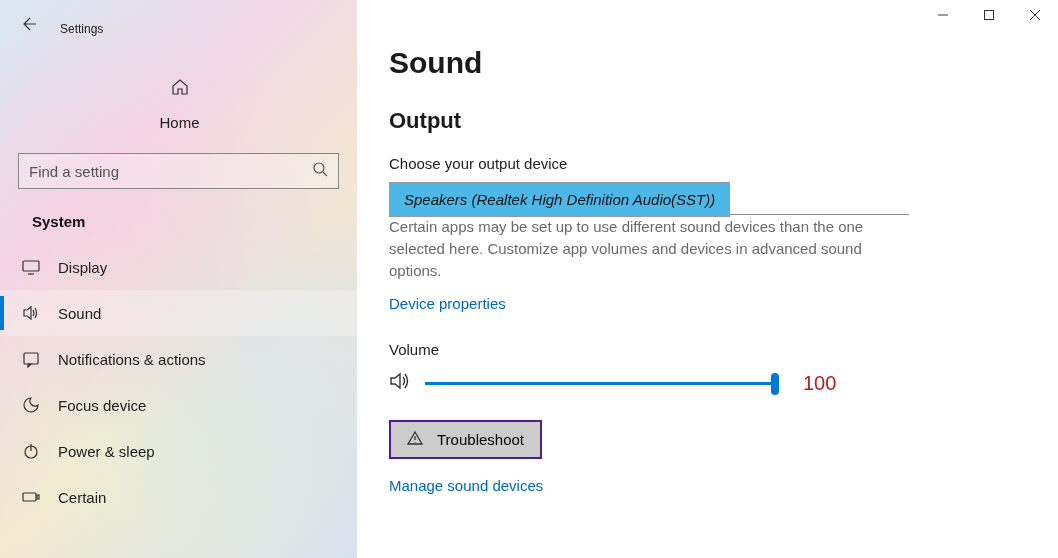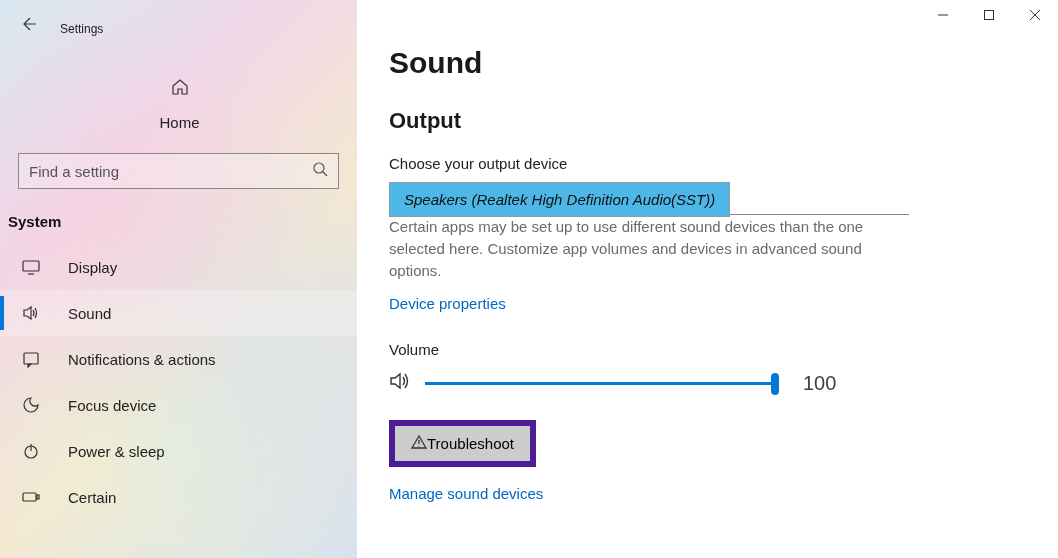--- a/index.html
+++ b/index.html
@@ -29,23 +29,23 @@
     
     .home-row { display: flex; align-items: center; gap: 18px; padding: 14px 20px 14px 22px; margin-top: 28px; cursor: pointer; flex-direction: column; }
     .home-row .icon { width: 18px; display: flex; }
     .home-row .label { font-size: 15px; color: #222; }
     
     .search-box { margin: 8px 18px 0 18px; border: 1px solid #888; background: rgba(255,255,255,0.25); height: 36px; display: flex; align-items: center; padding: 0 10px; gap: 16px; }
     .search-box input { flex: 1; border: none; background: transparent; outline: none; font-size: 15px; color: #555; }
     .search-box input::placeholder { color: #555; }
     .search-icon { color: #444; }
     
-    .group-title { font-weight: 600; font-size: 15px; padding: 24px 20px 14px 8px; color: #111; }
-    
-    .nav-item { display: flex; align-items: center; gap: 28px; padding: 14px 20px 14px 22px; cursor: pointer; position: relative; }
+    .group-title { font-weight: 600; font-size: 15px; padding: 24px 20px 14px 32px; color: #111; }
+    
+    .nav-item { display: flex; align-items: center; gap: 18px; padding: 14px 20px 14px 22px; cursor: pointer; position: relative; }
     .nav-item .icon { width: 18px; display: flex; color: #333; }
     .nav-item .label { font-size: 15px; color: #222; }
     .nav-item.active::before { content: ""; position: absolute; left: 0; top: 6px; bottom: 6px; width: 4px; background: #0078d4; }
     .nav-item.active { background: rgba(255,255,255,0.25); }
     
     .main { flex: 1; padding: 46px 40px 0 32px; position: relative; }
     .window-controls { position: absolute; top: 0; right: 0; display: flex; }
     .wc { width: 46px; height: 30px; display: flex; align-items: center; justify-content: center; cursor: pointer; }
     .wc svg { stroke: #333; fill: none; }
     
@@ -58,23 +58,23 @@
     .dropdown-sel { position: absolute; left: 0; top: 0; padding: 8px 14px; background: #4db8e8; border: 1px solid #999; color: #111; font-size: 15px; cursor: pointer; font-style: italic; }
     
     .help-text { font-size: 15px; color: #6a6a6a; max-width: 520px; margin-top: 44px; line-height: 1.45; }
     .link { color: #0067c0; font-size: 15px; cursor: pointer; display: inline-block; margin-top: 14px; }
     
     .volume-label { font-size: 15px; color: #222; margin-top: 28px; margin-bottom: 12px; }
     .volume-row { display: flex; align-items: center; gap: 14px; }
     .vol-icon { color: #333; }
     .slider-track { flex: 0 0 350px; height: 3px; background: #0078d4; position: relative; cursor: pointer; }
     .slider-thumb { position: absolute; right: -4px; top: -9px; width: 8px; height: 22px; background: #0078d4; border-radius: 4px; }
-    .vol-value { font-size: 20px; color: #404040; margin-left: 14px; }
-    
-    .troubleshoot { margin-top: 24px; border: 6px solid #4c1d95; background: #ccc; padding: 8px 16px; display: inline-flex; align-items: center; gap: 0; font-size: 15px; cursor: pointer; }
+    .vol-value { font-size: 20px; color: #b91c1c; margin-left: 14px; }
+    
+    .troubleshoot { margin-top: 24px; border: 2px solid #4c1d95; background: #ccc; padding: 8px 16px; display: inline-flex; align-items: center; gap: 14px; font-size: 15px; cursor: pointer; }
     .troubleshoot svg { stroke: #333; fill: none; }
     
     .manage-link { color: #0067c0; font-size: 15px; margin-top: 18px; display: inline-block; cursor: pointer; }
   </style>
 </head>
 <body>
 
 <div class="sidebar">
   <div class="topbar">
     <span class="back-icon">

